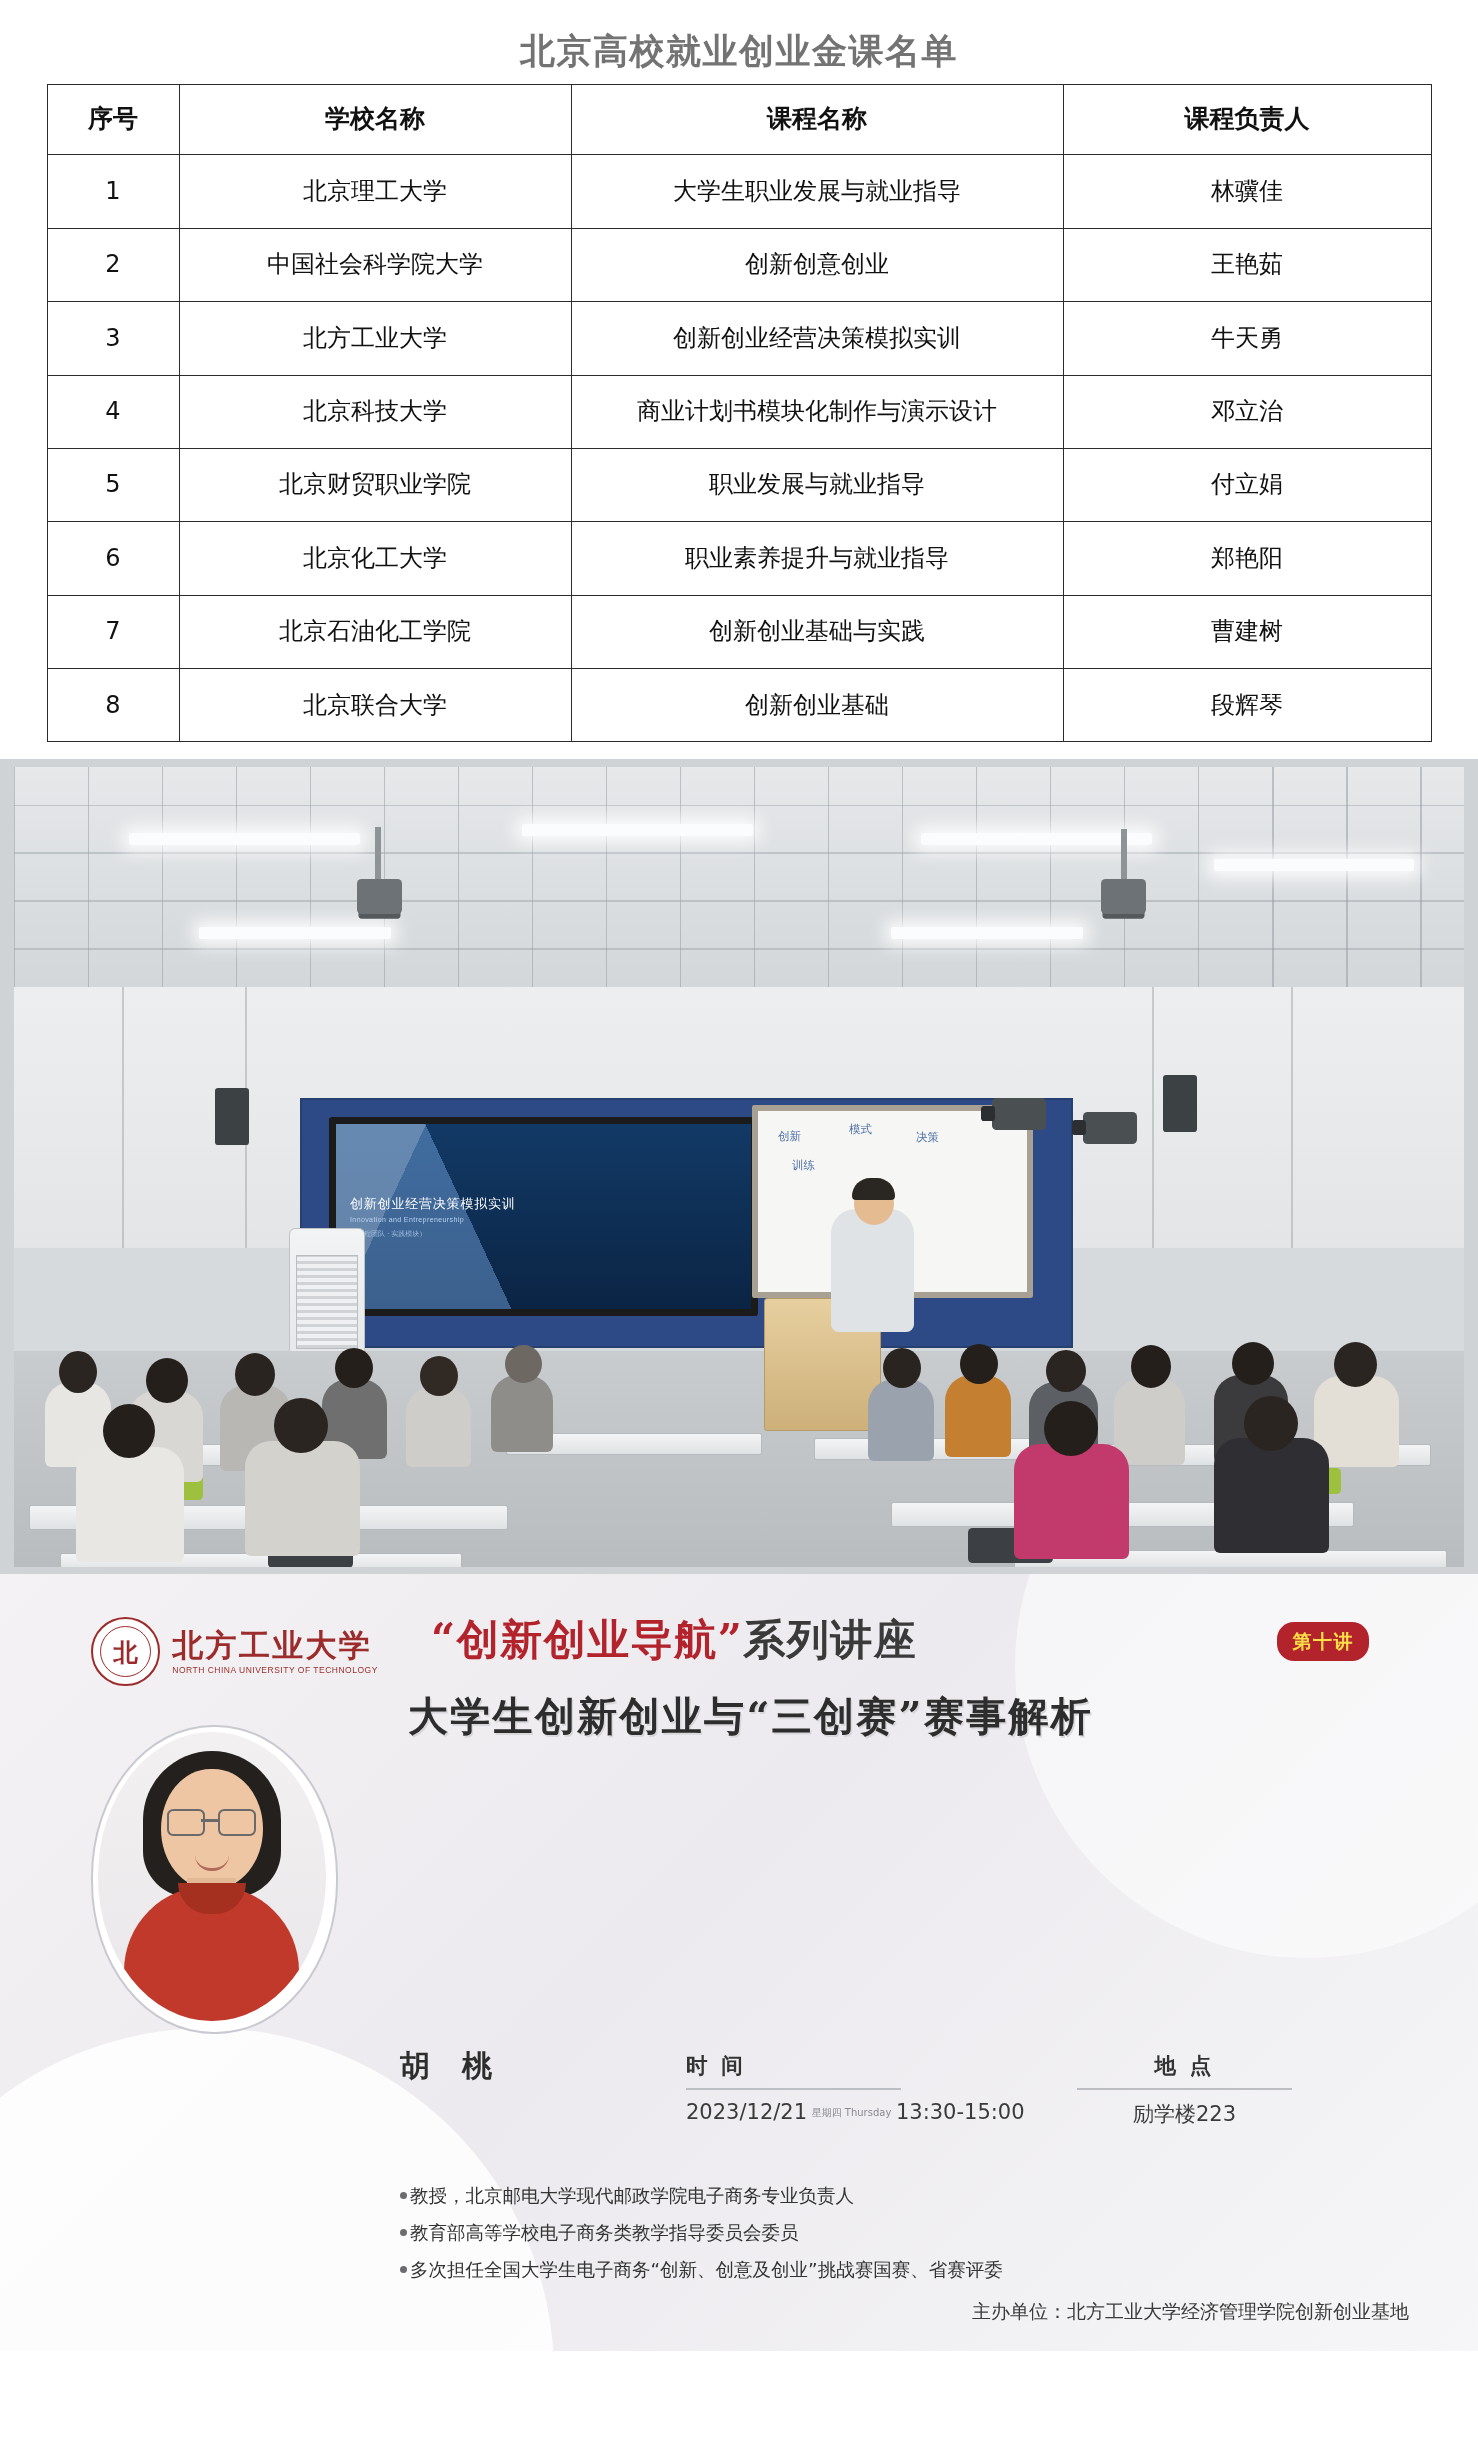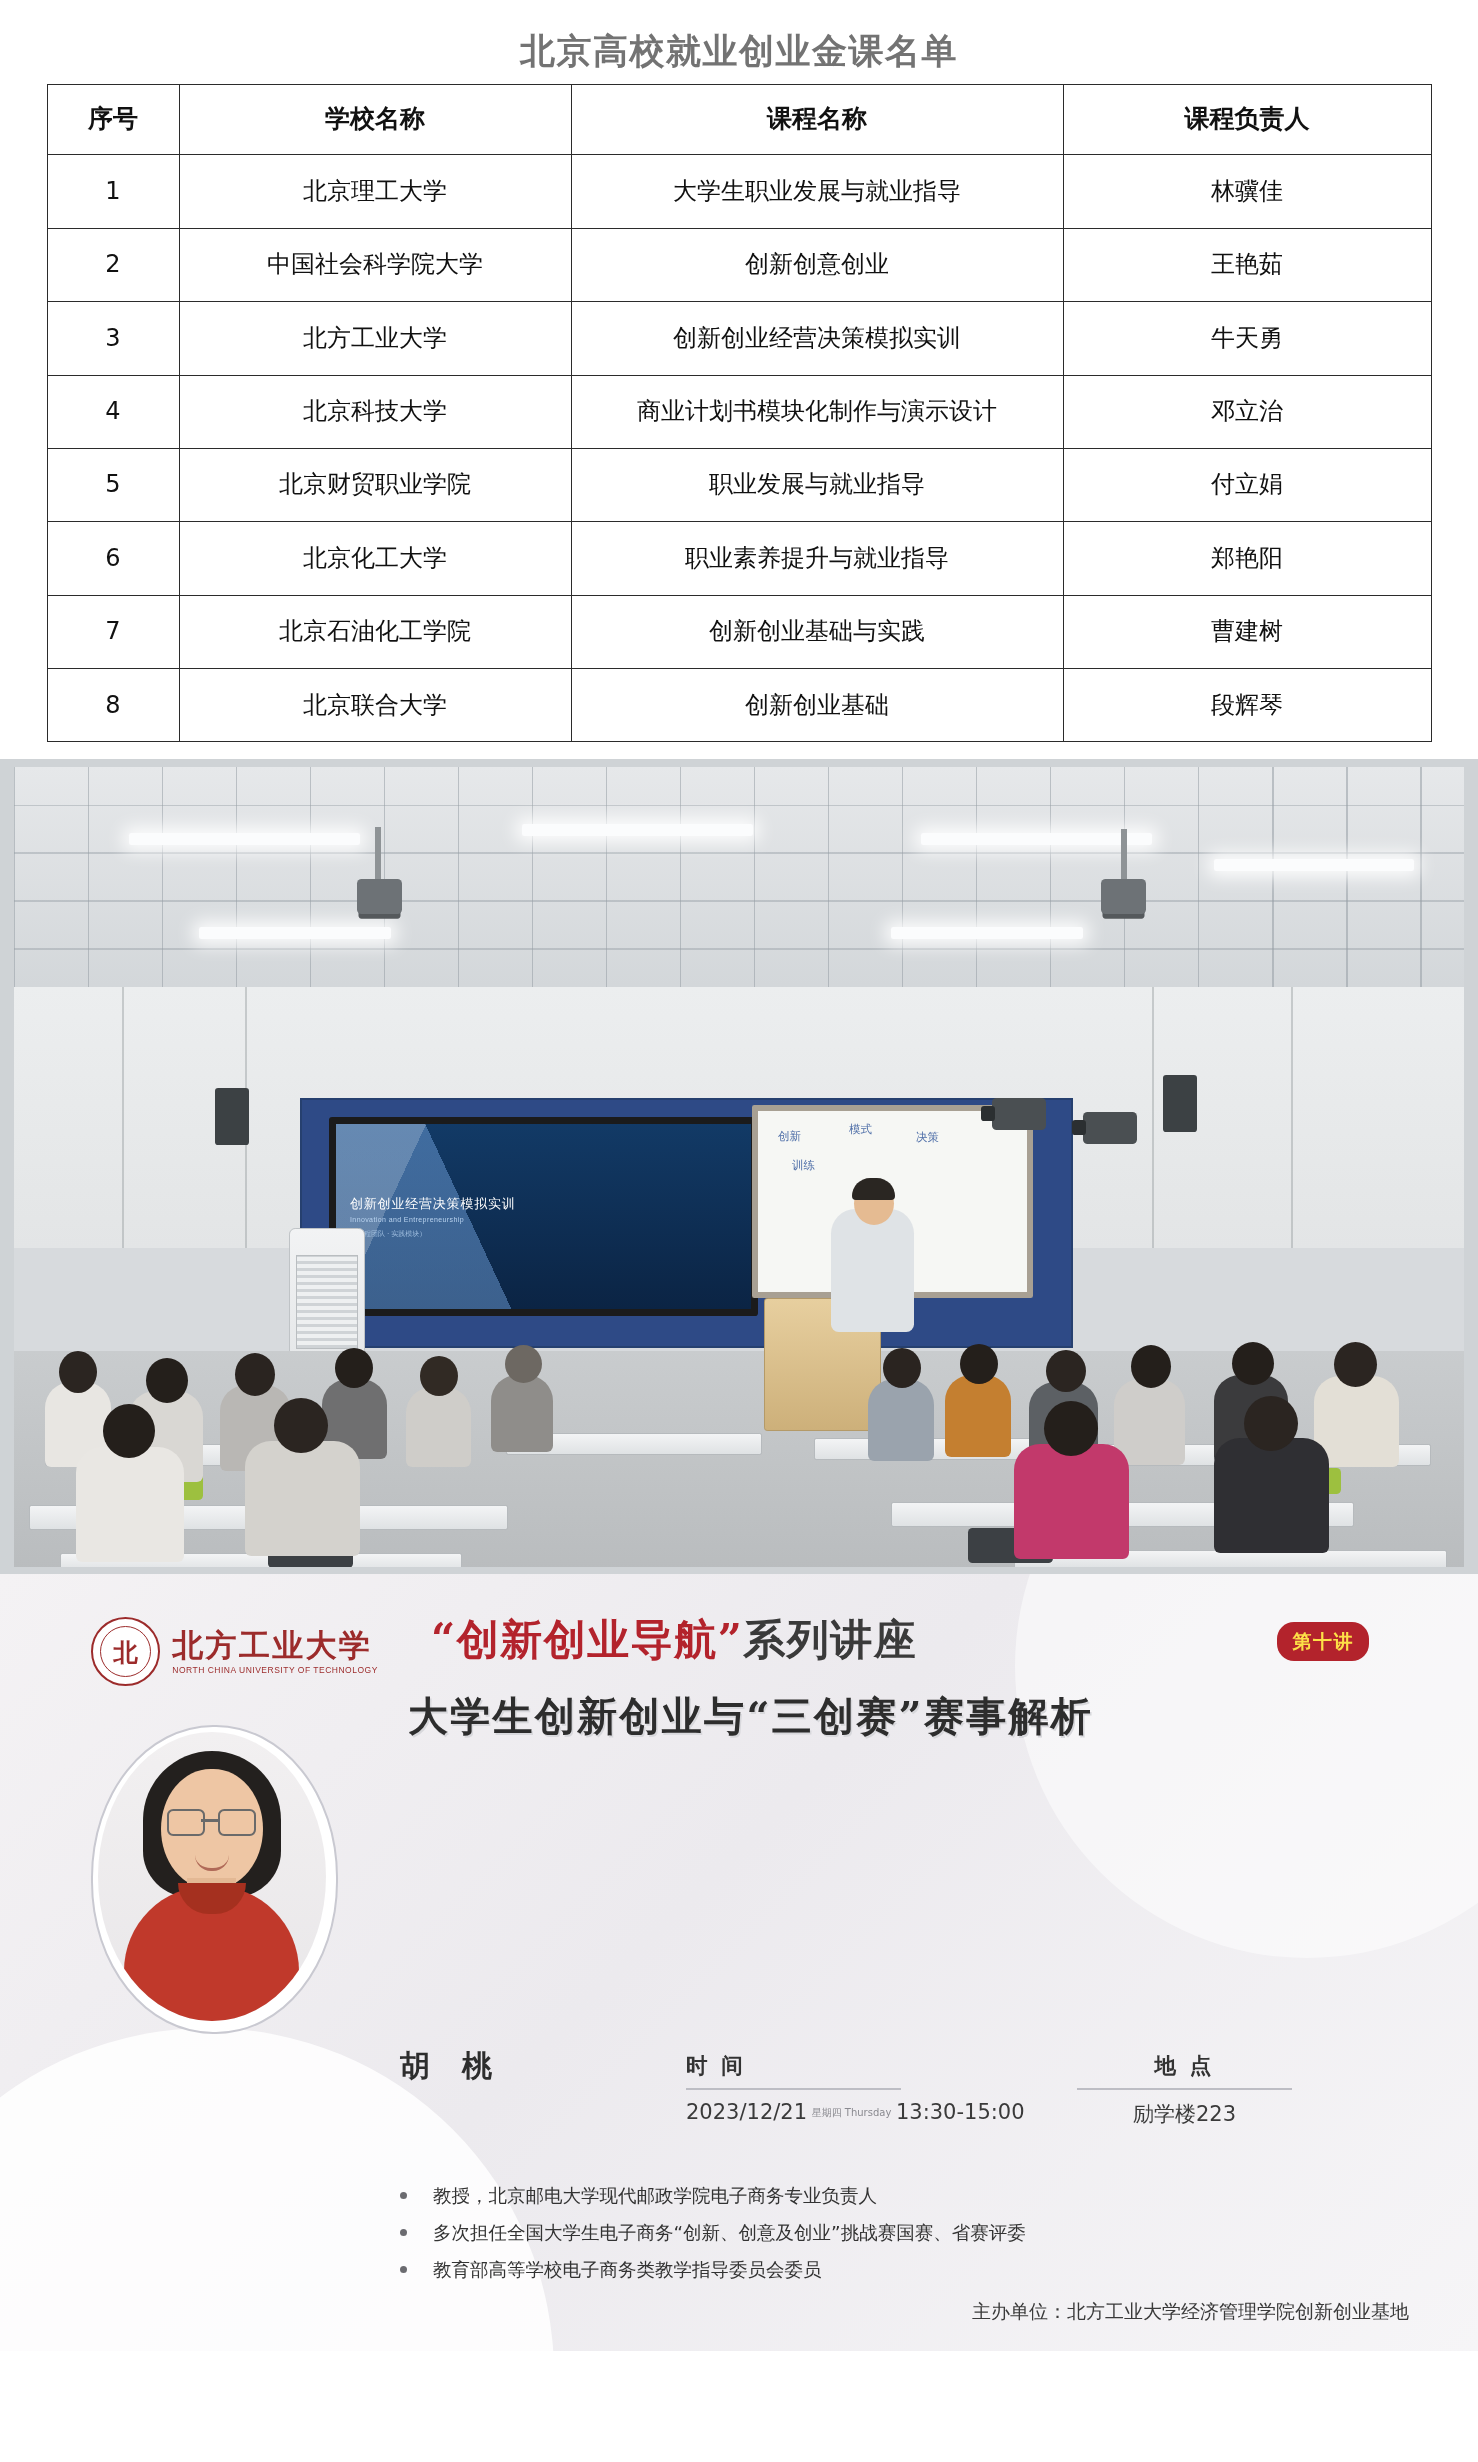--- a/index.html
+++ b/index.html
@@ -322,21 +322,21 @@
     font-family:"DejaVu Sans","Liberation Sans",sans-serif;
   }
   .meta-value .wk {
     font-size:10px; color:#8a8a90; display:inline-block; line-height:1.0;
     vertical-align:middle; margin:0 4.6px;
   }
   .bullets {
     position:absolute; left:400px; top:608px; width:984px;
   }
   .bullet {
-    display:flex; align-items:flex-start; gap:26px;
+    display:flex; align-items:flex-start; gap:3px;
     font-size:18.5px; line-height:1.5; color:#333; margin-bottom:9.2px;
     font-family:"DejaVu Sans","Liberation Sans",sans-serif;
   }
   .bullet .dot {
     width:7px; height:7px; border-radius:50%; background:#6b6b70;
     margin-top:10px; flex:0 0 7px;
   }
   .organizer {
     position:absolute; right:69px; bottom:26px;
     font-size:19px; color:#3a3a3a;
@@ -588,25 +588,25 @@
       <div class="meta-value">励学楼223</div>
     </div>
 
     <div class="bullets">
       <div class="bullet">
         <span class="dot"></span>
         <span>教授，北京邮电大学现代邮政学院电子商务专业负责人</span>
       </div>
       <div class="bullet">
         <span class="dot"></span>
-        <span>多次担任全国大学生电子商务“创新、创意及创业”挑战赛国赛、省赛评委</span>
+        <span>教育部高等学校电子商务类教学指导委员会委员</span>
       </div>
       <div class="bullet">
         <span class="dot"></span>
-        <span>教育部高等学校电子商务类教学指导委员会委员</span>
+        <span>多次担任全国大学生电子商务“创新、创意及创业”挑战赛国赛、省赛评委</span>
       </div>
 
     </div>
 
     <div class="organizer">主办单位：北方工业大学经济管理学院创新创业基地</div>
   </section>
 
 </div>
 
 

